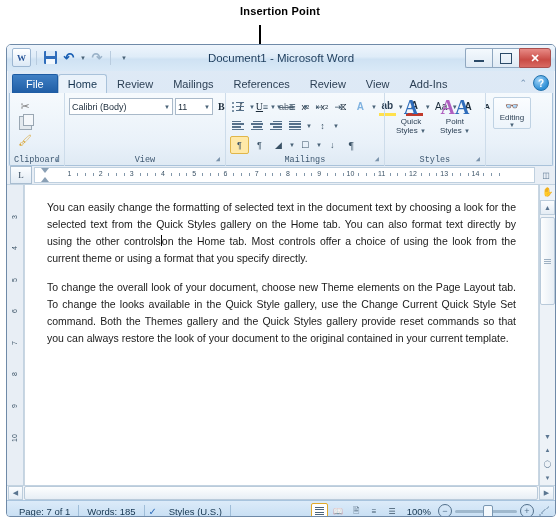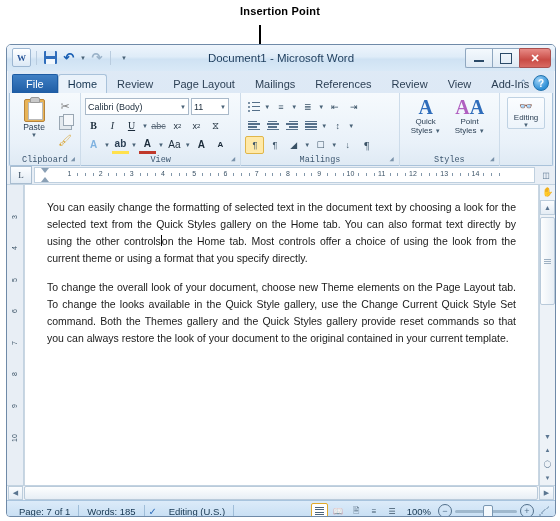--- a/index.html
+++ b/index.html
@@ -268,65 +268,55 @@
             <span class="max-g"></span>
           </div>
         <div class="wbtn close">✕</div>
       </div>
     </div>
 
     <div class="tabbar">
       <div class="tab file">File</div>
       <div class="tab active">Home</div>
       <div class="tab">Review</div>
-      <div class="tab">Page Layout</div>
       <div class="tab">Mailings</div>
       <div class="tab">References</div>
       <div class="tab">Review</div>
       <div class="tab">View</div>
       <div class="tab">Add-Ins</div>
       <div class="tabright">
         <span class="min-ribbon">⌃</span>
         <span class="help-btn">?</span>
       </div>
     </div>
 
     <div class="ribbon">
 
       <div class="grp">
         <div class="grp-body">
-          <div class="paste-col">
-            <div class="clip-ic">
-              <span class="clip-board"></span>
-                <span class="clip-paper"></span>
-                <span class="clip-clip"></span>
-            </div>
-            <div class="paste-lbl">Paste</div>
-            <div class="caret-sm">▼</div>
-          </div>
           <div class="clip-mini">
             <div class="mini">
                 <span class="scissors">✂</span>
               </div>
             <div class="mini">
                 <span class="copy-ic"></span>
               </div>
             <div class="mini">
                 <span class="brush-ic">🖌</span>
               </div>
           </div>
         </div>
         <div class="grp-title">
           <span>Clipboard</span>
           <span class="dlg-launch">◢</span>
         </div>
       </div>
 
       <div class="grp fg">
-        <div class="grp-body" style="flex-direction:column;">
+        <div class="grp-body" style="flex-direction:row;">
           <div class="frow">
             <div class="fbox name">
               <span>Calibri (Body)</span>
               <span class="caret-sm">▼</span>
             </div>
             <div class="fbox size">
               <span>11</span>
               <span class="caret-sm">▼</span>
             </div>
           </div>
@@ -582,21 +572,21 @@
       <div class="h-thumb"></div>
       <div class="h-arrow">▶</div>
     </div>
 
     <div class="statusbar">
       <div class="st-item">Page: 7 of 1</div>
       <div class="st-sep"></div>
       <div class="st-item">Words: 185</div>
       <div class="st-sep"></div>
       <div class="st-spell">✓</div>
-      <div class="st-item">Editing (U.S.)</div>
+      <div class="st-item">Styles (U.S.)</div>
       <div class="st-sep"></div>
 
       <div class="st-right">
         <div class="vbtn active">
           <span class="vb-lines">
               <i></i>
               <i></i>
               <i></i>
               <i></i>
             </span>

